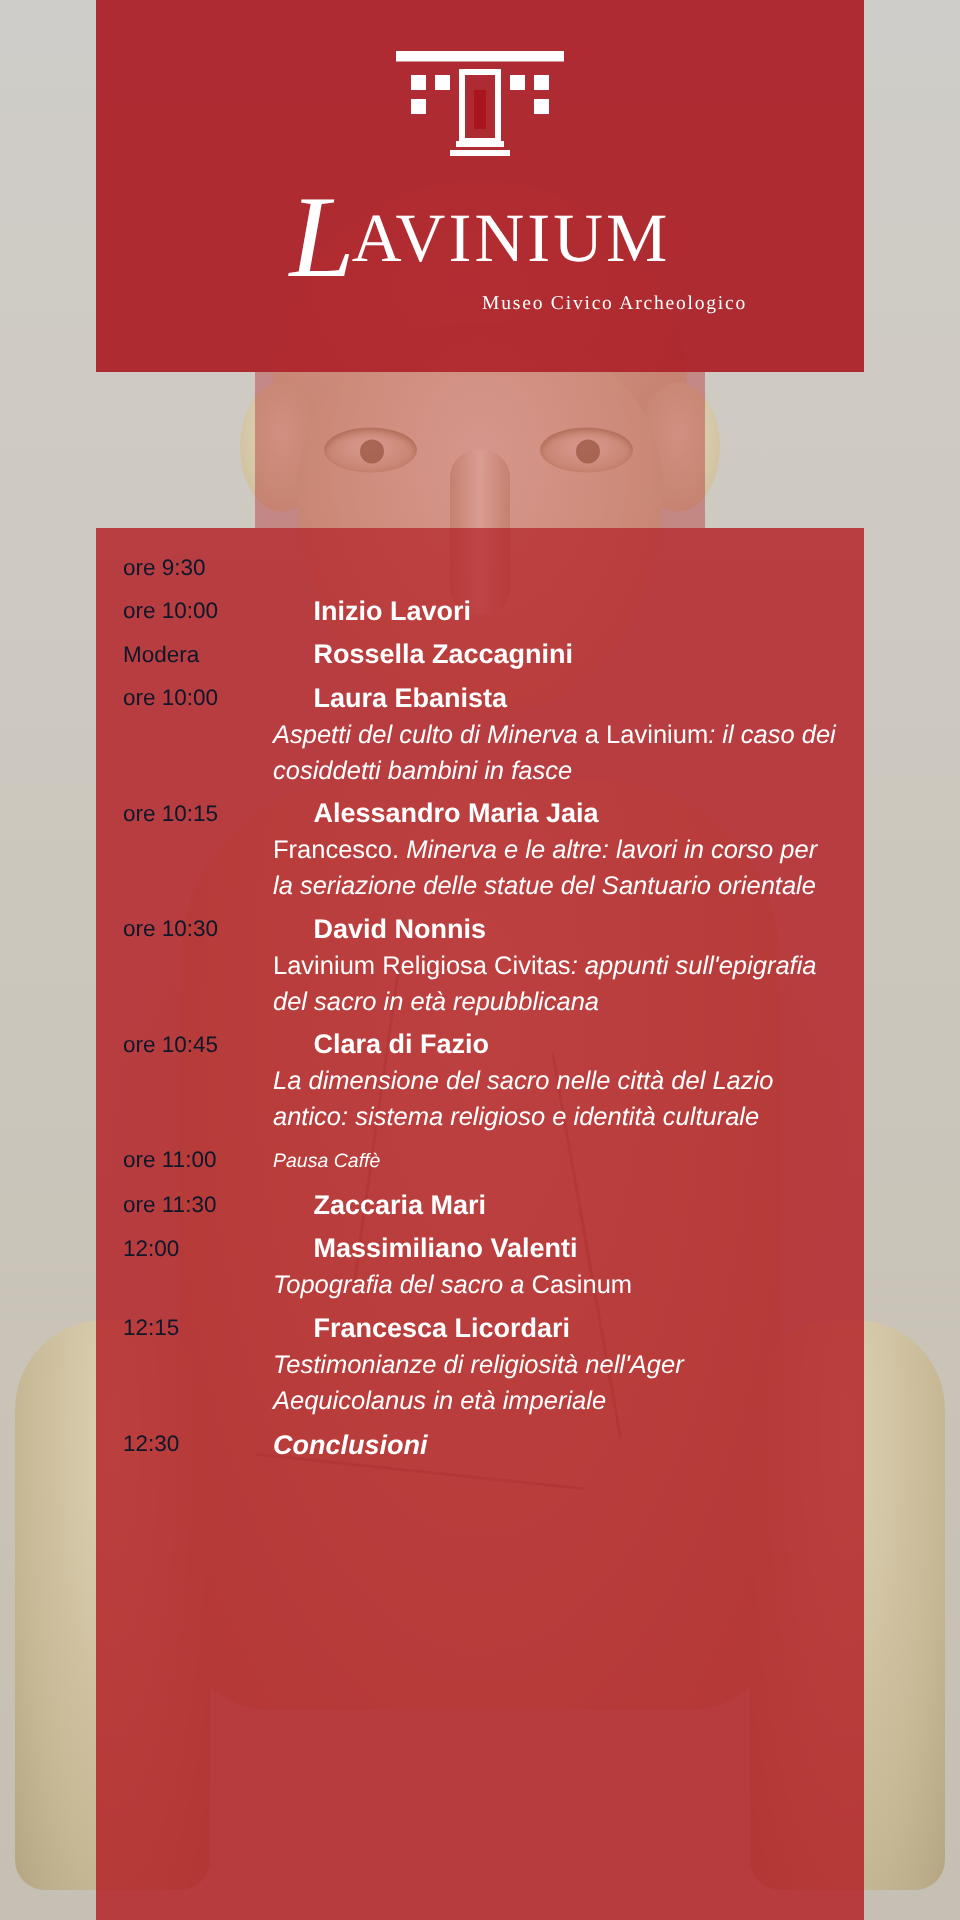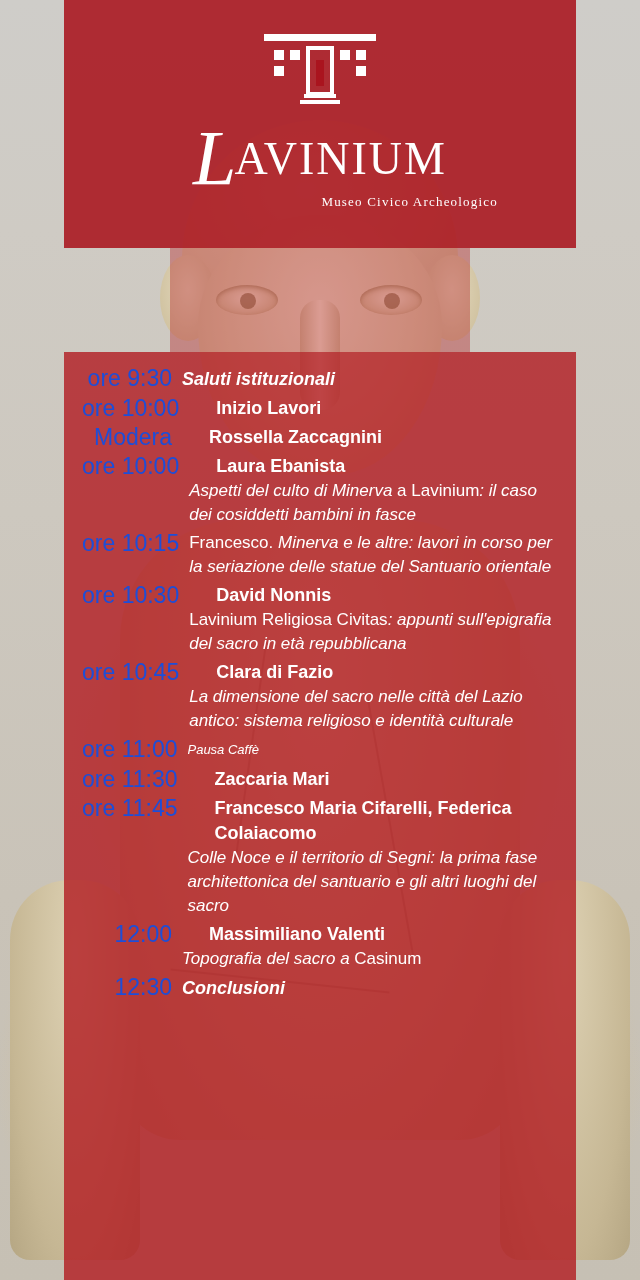--- a/index.html
+++ b/index.html
@@ -127,24 +127,24 @@
   }
 
   
   .program {
     position: absolute; left: 64px; top: 352px; width: 512px;
     padding: 14px 18px 10px 18px;
   }
   .row { display: flex; align-items: flex-start; margin-bottom: 4px; }
   .time {
     flex: 0 0 100px;
-    color: #1d4ed8;
-    font-size: 23px;
+    color: #0f172a;
+    font-size: 15px;
     line-height: 25px;
-    text-align: right;
+    text-align: left;
     padding-right: 10px;
     white-space: nowrap;
   }
   .content { flex: 1 1 auto; color: #ffffff; }
   .speaker {
     font-size: 18px; font-weight: bold; line-height: 25px; margin-left: 27px;
   }
   .title {
     font-size: 17px; line-height: 24px;
   }
@@ -198,23 +198,20 @@
     </span>
     <div class="logo-word">
       <span class="drop">L</span><span>AVINIUM</span>
     </div>
     <div class="logo-sub">Museo Civico Archeologico</div>
   </div>
 
   <div class="program" id="program-list">
       <div class="row">
         <div class="time">ore 9:30</div>
-        <div class="content">
-          <div class="plain-italic">Saluti istituzionali</div>
-        </div>
       </div>
       <div class="row">
         <div class="time">ore 10:00</div>
         <div class="content">
           <div class="speaker">Inizio Lavori</div>
         </div>
       </div>
       <div class="row">
         <div class="time">Modera</div>
         <div class="content">
@@ -224,20 +221,21 @@
       <div class="row">
         <div class="time">ore 10:00</div>
         <div class="content">
           <div class="speaker">Laura Ebanista</div>
           <div class="title"><span class="it">Aspetti del culto di Minerva </span><span class="ro">a Lavinium</span><span class="it">: il caso dei cosiddetti bambini in fasce</span></div>
         </div>
       </div>
       <div class="row">
         <div class="time">ore 10:15</div>
         <div class="content">
+          <div class="speaker">Alessandro Maria Jaia</div>
           <div class="title"><span class="ro">Francesco. </span><span class="it">Minerva e le altre: lavori in corso per la seriazione delle statue del Santuario orientale</span></div>
         </div>
       </div>
       <div class="row">
         <div class="time">ore 10:30</div>
         <div class="content">
           <div class="speaker">David Nonnis</div>
           <div class="title"><span class="ro">Lavinium Religiosa Civitas</span><span class="it">: appunti sull'epigrafia del sacro in età repubblicana</span></div>
         </div>
       </div>
@@ -254,34 +252,34 @@
           <div class="plain-it-reg">Pausa Caffè</div>
         </div>
       </div>
       <div class="row">
         <div class="time">ore 11:30</div>
         <div class="content">
           <div class="speaker">Zaccaria Mari</div>
         </div>
       </div>
       <div class="row">
-        <div class="time">ore 11:45</div>
-        <div class="content">
-          <div class="speaker">Francesco Maria Cifarelli, Federica Colaiacomo</div>
-          <div class="title"><span class="it">Colle Noce e il territorio di Segni: la prima fase architettonica del santuario e gli altri luoghi del sacro</span></div>
-        </div>
-      </div>
-      <div class="row">
         <div class="time">12:00</div>
         <div class="content">
           <div class="speaker">Massimiliano Valenti</div>
           <div class="title"><span class="it">Topografia del sacro a </span><span class="ro">Casinum</span></div>
         </div>
       </div>
       <div class="row">
+        <div class="time">12:15</div>
+        <div class="content">
+          <div class="speaker">Francesca Licordari</div>
+          <div class="title"><span class="it">Testimonianze di religiosità nell'Ager Aequicolanus </span><span class="it">in età imperiale</span></div>
+        </div>
+      </div>
+      <div class="row">
         <div class="time">12:30</div>
         <div class="content">
           <div class="plain-italic">Conclusioni</div>
         </div>
       </div>
     </div>
 
 </div>
 
 </body></html>

